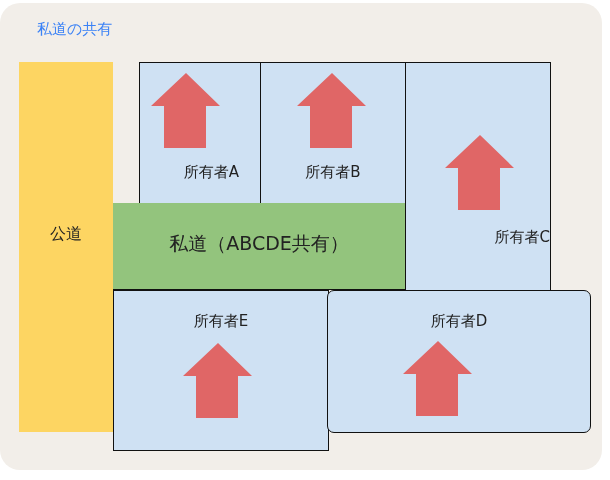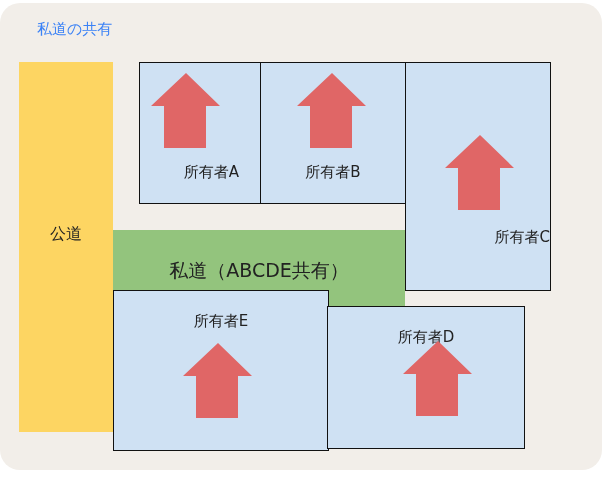--- a/index.html
+++ b/index.html
@@ -8,21 +8,21 @@
   .panel { position:absolute; left:0; top:3px; width:602px; height:467px;
            background:#f2eee9; border-radius:20px; }
   .title { position:absolute; left:37px; top:20px; font-size:15px; color:#3b82f6; }
   .public-road { position:absolute; left:19px; top:62px; width:94px; height:370px;
                  background:#fdd562; }
   .public-road .lbl { position:absolute; left:0; width:100%; top:162px; text-align:center;
                  font-size:16px; color:#222; }
   .lot { position:absolute; background:#cfe1f3; border:1.5px solid #111; box-sizing:border-box; }
   .lot .lbl { position:absolute; left:0; width:100%; text-align:center; font-size:15px; color:#222; }
   .private-road { position:absolute; left:113px; top:203px; width:292px; height:87px;
-                  background:#93c47d; border-bottom:1.5px solid #111; box-sizing:border-box;margin-top:27px; }
+                  background:#93c47d; border-bottom:1.5px solid #111; box-sizing:border-box; }
   .private-road .lbl { position:absolute; left:0; width:100%; top:28px; text-align:center;
                   font-size:19px; color:#222; }
   svg.arrow { position:absolute; width:70px; height:76px; overflow:visible; }
 </style>
 </head>
 <body>
 
 <div class="panel"></div>
 
 <div class="title">私道の共有</div>
@@ -44,21 +44,21 @@
 </div>
 
 <div class="private-road">
   <div class="lbl">私道（ABCDE共有）</div>
 </div>
 
 <div class="lot" style="left:113px;top:290px;width:216px;height:161px;">
   <div class="lbl" style="top:21px;">所有者E</div>
 </div>
 
-<div class="lot" style="left:327px;top:306px;width:198px;height:143px;">
+<div class="lot" style="left:327px;top:290px;width:264px;height:143px;border-radius:7px;">
   <div class="lbl" style="top:21px;">所有者D</div>
 </div>
 
 <svg class="arrow" style="left:151px;top:73px;" viewBox="0 0 70 76">
   <polygon points="35,0 69,33 55,33 55,75 13,75 13,33 0,33" fill="#e06666"></polygon>
 </svg>
 <svg class="arrow" style="left:297px;top:73px;" viewBox="0 0 70 76">
   <polygon points="35,0 69,33 55,33 55,75 13,75 13,33 0,33" fill="#e06666"></polygon>
 </svg>
 <svg class="arrow" style="left:445px;top:135px;" viewBox="0 0 70 76">

